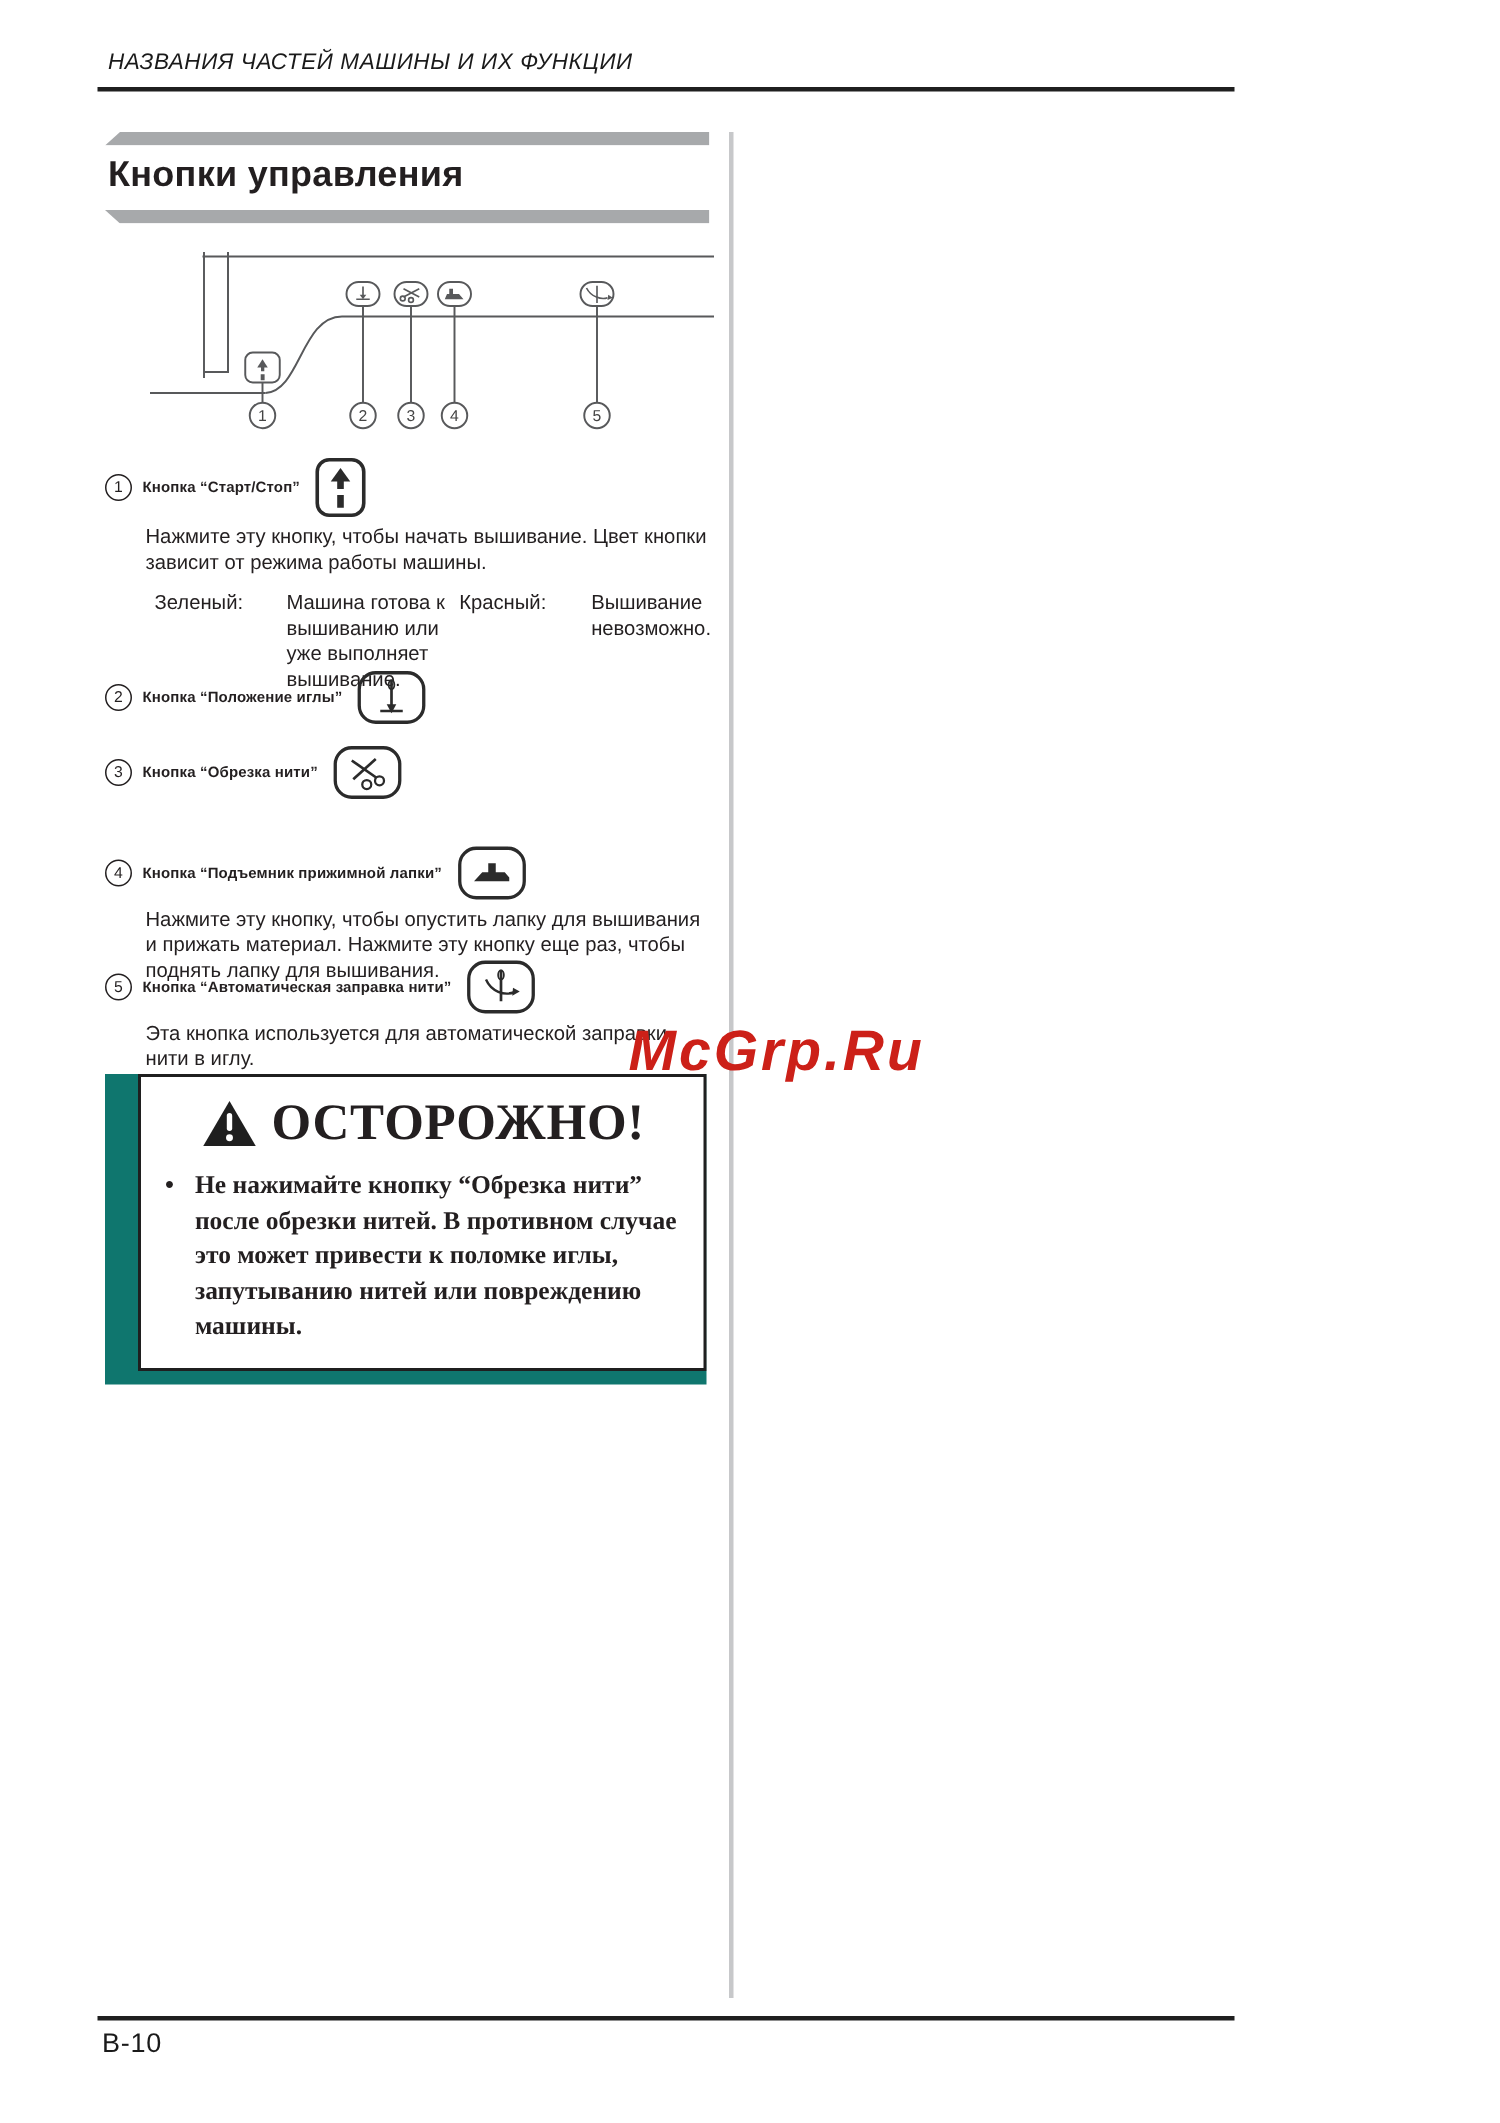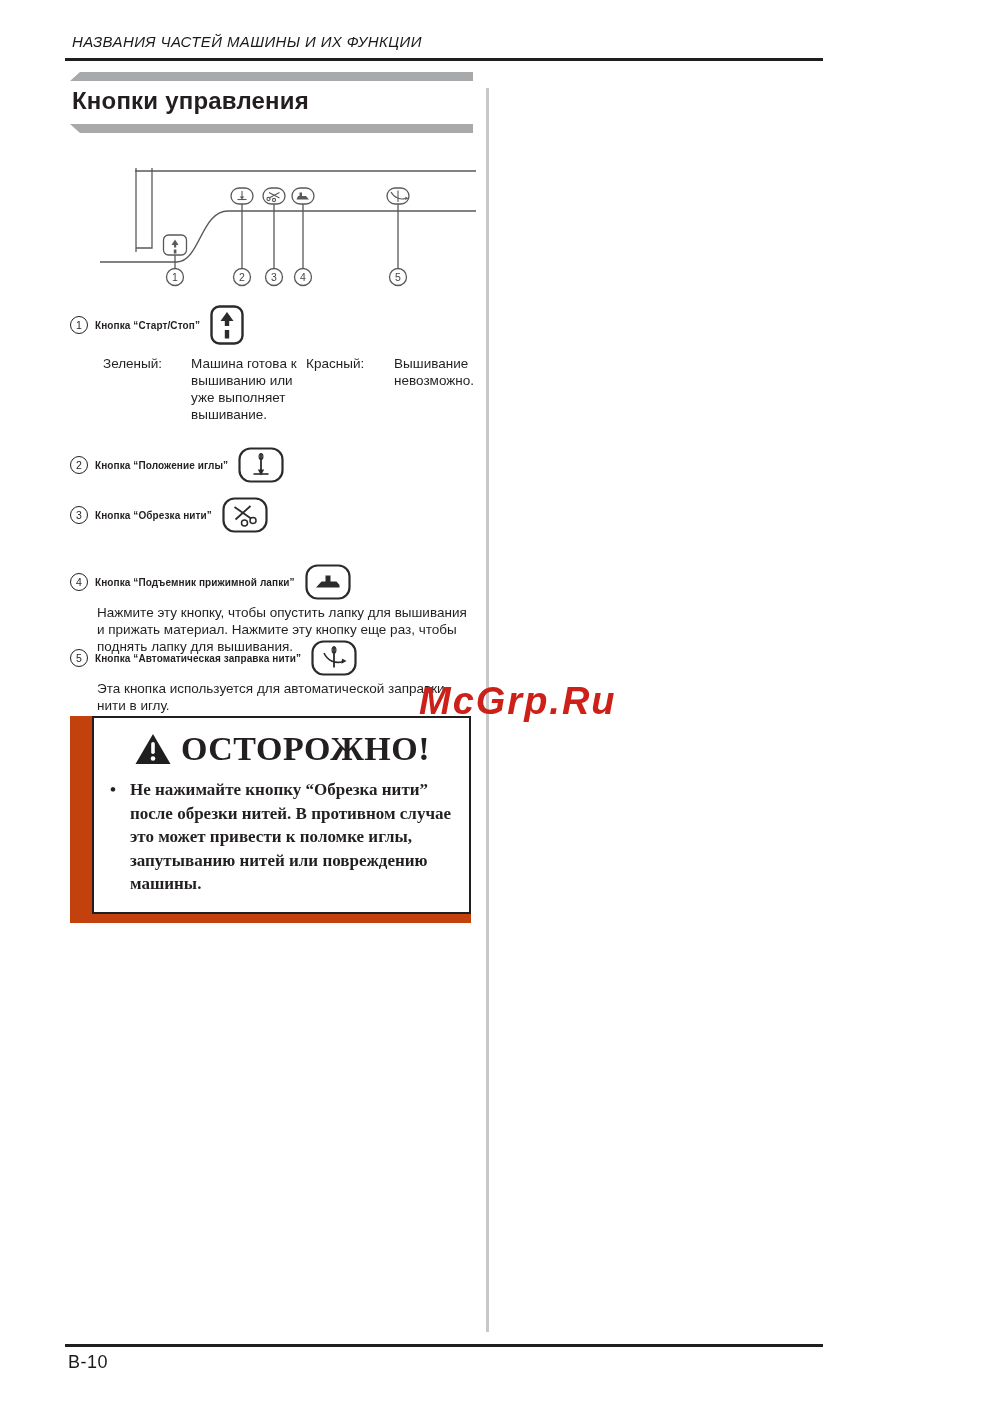--- a/index.html
+++ b/index.html
@@ -8,21 +8,21 @@
 
   
   .run-head{position:absolute;left:72px;top:33px;font-size:15px;font-style:italic;
             letter-spacing:.4px;color:#1a1a1a;}
   .rule-top{position:absolute;left:65px;top:58px;width:932px;height:3px;background:#1f1f1f;}
 
   
   .v-divider{position:absolute;left:486px;top:88px;width:3px;height:1244px;background:#c7c8ca;}
 
   
-  .title-block{position:absolute;left:70px;top:72px;width:403px;}
+  .title-block{position:absolute;left:70px;top:88px;width:403px;}
   .bar{height:9px;background:#a7a9ab;}
   .bar-top{clip-path:polygon(10px 0,100% 0,100% 100%,0 100%);}
   .bar-bottom{clip-path:polygon(0 0,100% 0,100% 100%,10px 100%);margin-top:4px;}
   .sec-title{font-size:24px;font-weight:bold;padding:6px 2px 5px 2px;letter-spacing:.2px;}
 
   
   .diagram{position:absolute;left:100px;top:155px;}
   .diagram *{vector-effect:non-scaling-stroke;}
   .diagram text{font-family:"Liberation Sans",sans-serif;font-size:10.5px;fill:#444;}
 
@@ -37,21 +37,21 @@
   .states{margin:10px 0 0 33px;display:flex;flex-direction:row;gap:9px;}
   .state-row{display:flex;font-size:13.5px;line-height:17px;}
   .state-label{flex:0 0 88px;}
   .state-text{flex:1;max-width:250px;}
 
   
   .watermark{position:absolute;left:419px;top:680px;font-size:38px;font-style:italic;
              font-weight:bold;letter-spacing:2px;color:#cc2018;z-index:5;}
 
   
-  .warning-wrap{position:absolute;left:70px;top:716px;width:401px;background:#c2410c;
+  .warning-wrap{position:absolute;left:70px;top:716px;width:401px;background:#0f766e;
                 padding:0 0 9px 22px;box-sizing:border-box;}
   .warning-box{background:#fff;border:2.5px solid #1f1f1f;padding:10px 14px 16px 16px;}
   .warning-title{display:flex;align-items:center;justify-content:center;gap:10px;
                  font-family:"Liberation Serif",serif;font-weight:bold;font-size:34px;
                  letter-spacing:.5px;margin-top:2px;}
   .warning-list{margin:10px 0 0 0;padding:0;list-style:none;}
   .warning-list li{display:flex;gap:14px;font-family:"Liberation Serif",serif;
                    font-weight:bold;font-size:17px;line-height:23.5px;}
   .warning-list .bullet{flex:0 0 auto;}
   .warning-list .w-text{max-width:330px;}
@@ -138,20 +138,21 @@
     <div class="sec-head">
       <span class="num-circle">1</span>
       <h3>Кнопка “Старт/Стоп”</h3>
       <svg class="btn-icon" width="34" height="40" viewBox="0 0 34 40">
         <rect x="1.5" y="1.5" width="31" height="37" rx="8" fill="none" stroke="#2b2b2b" stroke-width="2.4"></rect>
         <path d="M17 7 L10.5 16 H23.5 Z" fill="#2b2b2b"></path>
         <rect x="14.8" y="14" width="4.4" height="7" fill="#2b2b2b"></rect>
         <rect x="14.8" y="25" width="4.4" height="8.5" fill="#2b2b2b"></rect>
       </svg>
     </div>
+    <p class="sec-body">Нажмите эту кнопку, чтобы начать вышивание. Цвет кнопки зависит от режима работы машины.</p>
     <div class="states">
       <div class="state-row">
         <span class="state-label">Зеленый:</span>
         <span class="state-text">Машина готова к вышиванию или уже выполняет вышивание.</span>
       </div>
       <div class="state-row">
         <span class="state-label">Красный:</span>
         <span class="state-text">Вышивание невозможно.</span>
       </div>
     </div>

